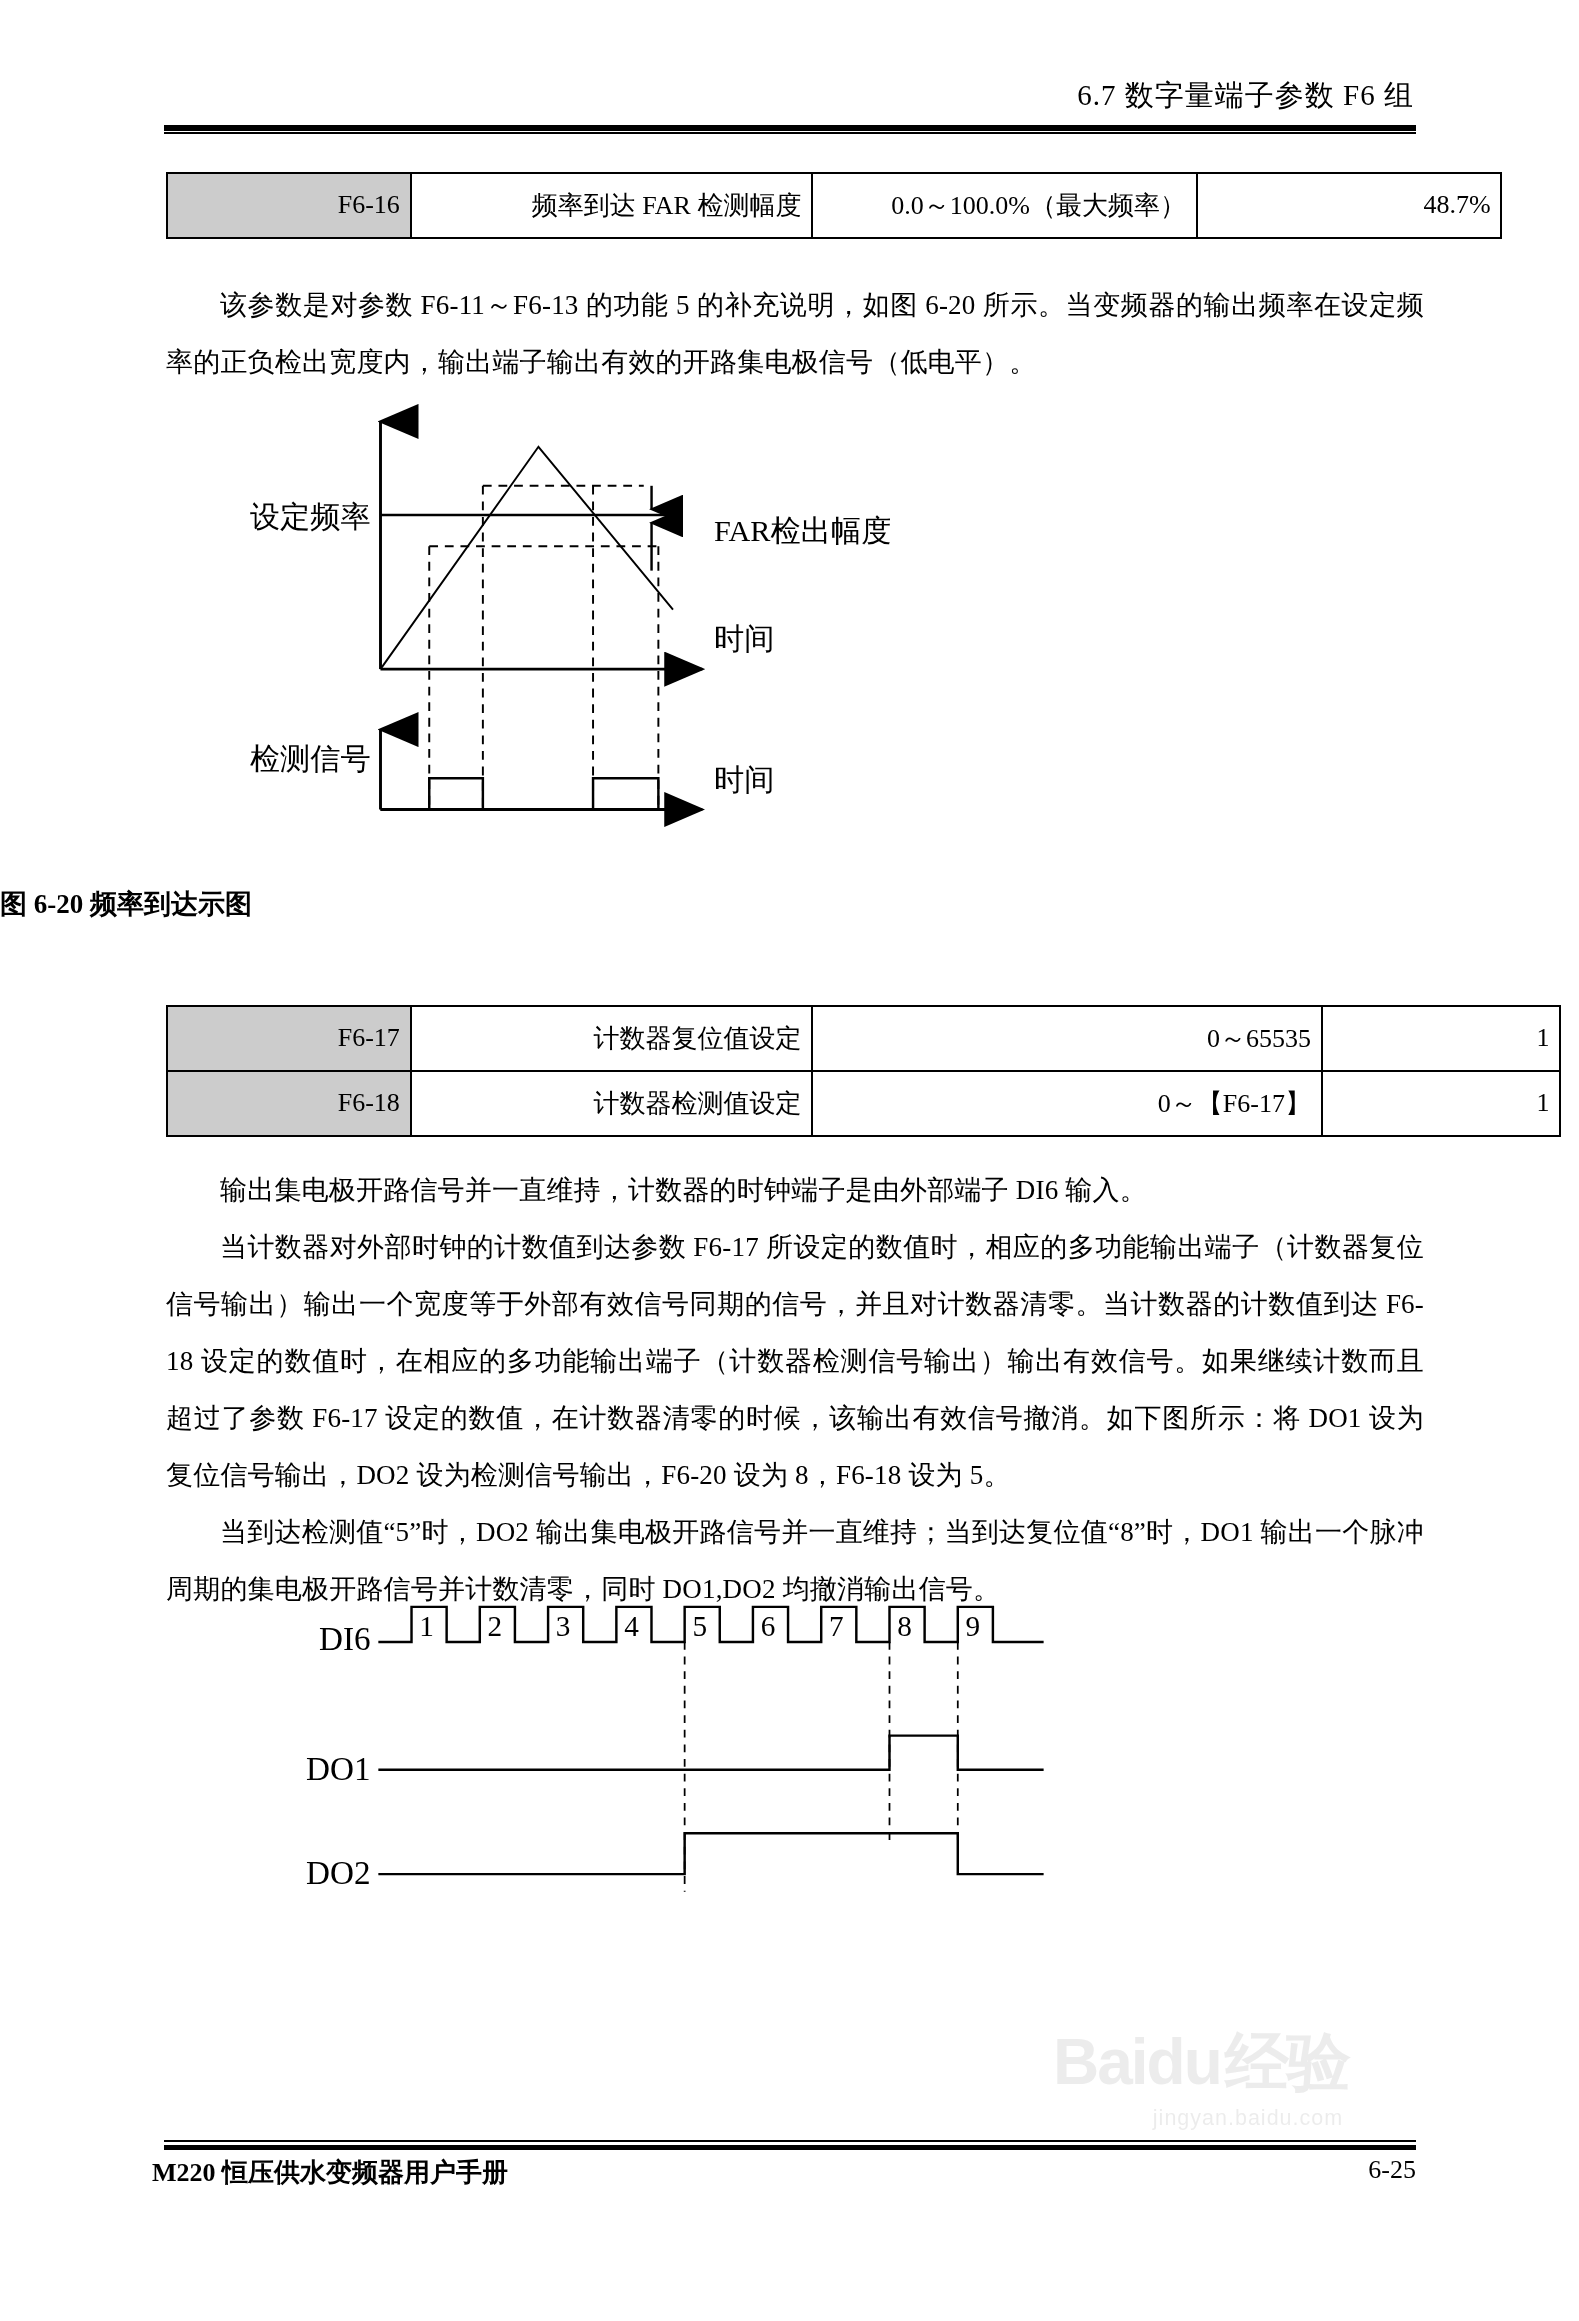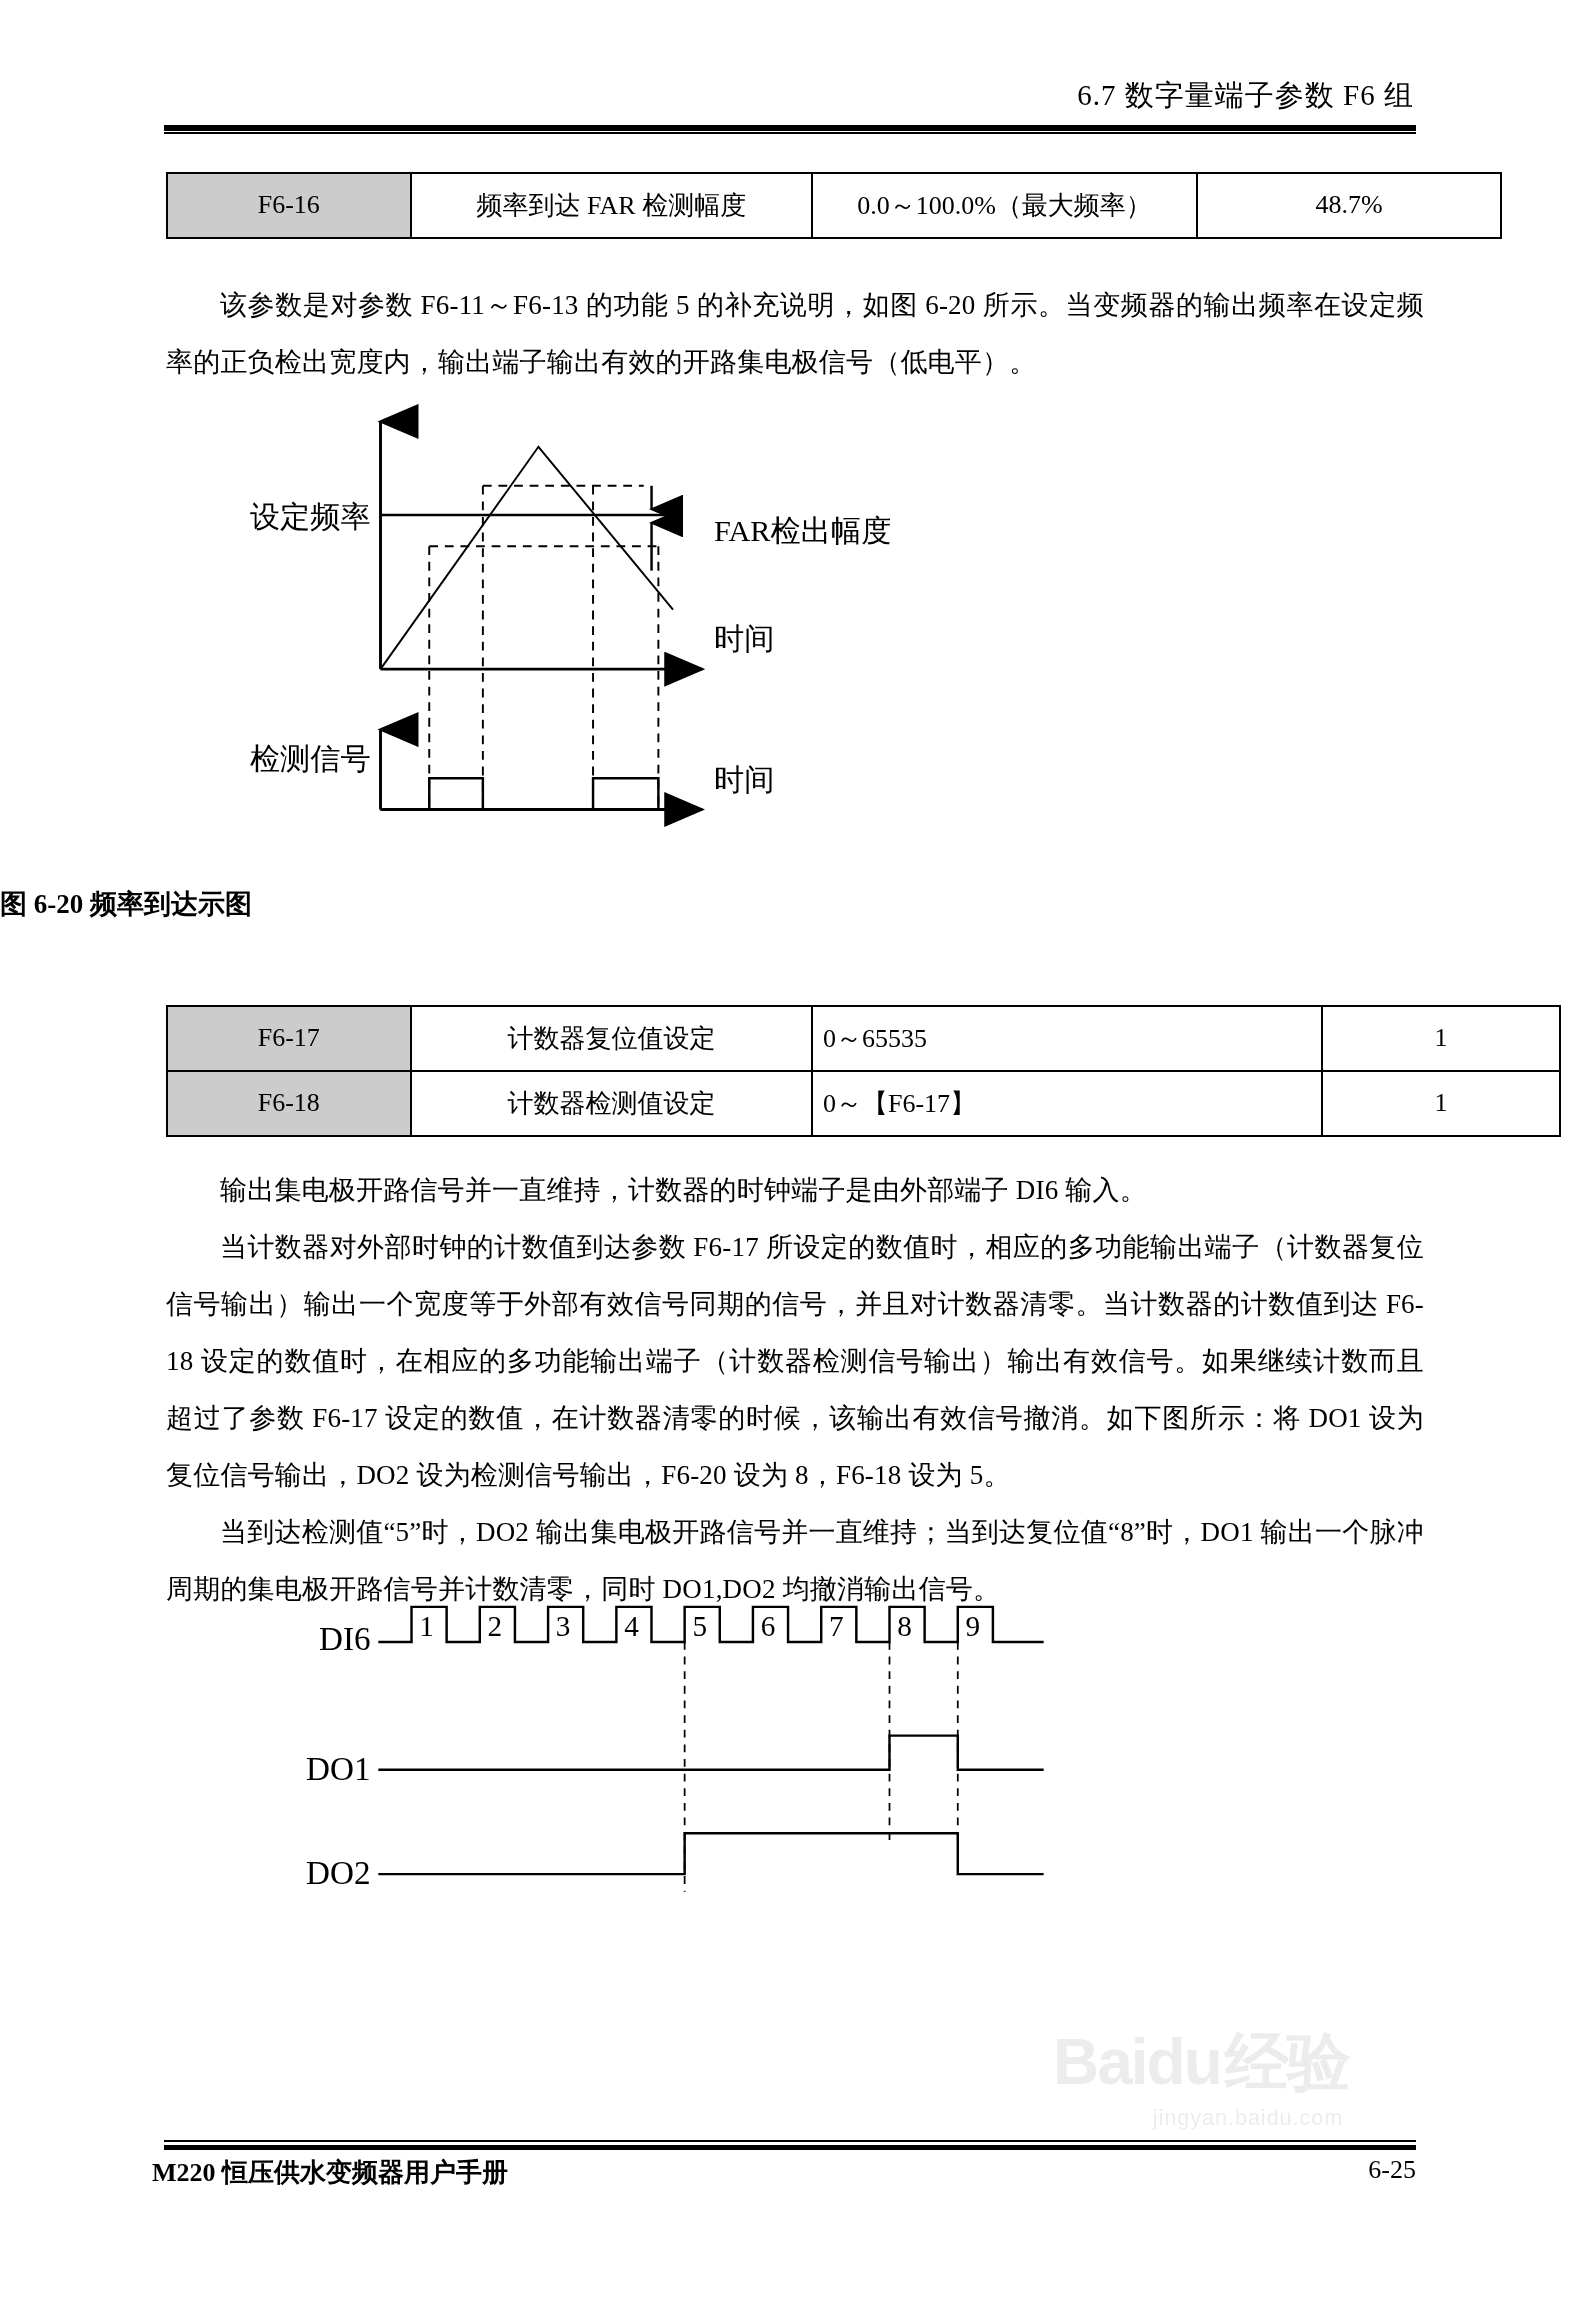--- a/index.html
+++ b/index.html
@@ -53,20 +53,21 @@
   .param-table {
     position: absolute;
     border-collapse: collapse;
     font-size: 26px;
   }
   .param-table td {
     border: 2px solid #000;
     height: 55px;
     padding: 3.9px 9.8px;
     vertical-align: middle;
+    text-align: right;
   }
   .c-code {
     width: 222px;
     background: #cccccc;
     text-align: center;
     font-family: "Liberation Serif", serif;
   }
   .c-name {
     width: 380px;
     text-align: center;

